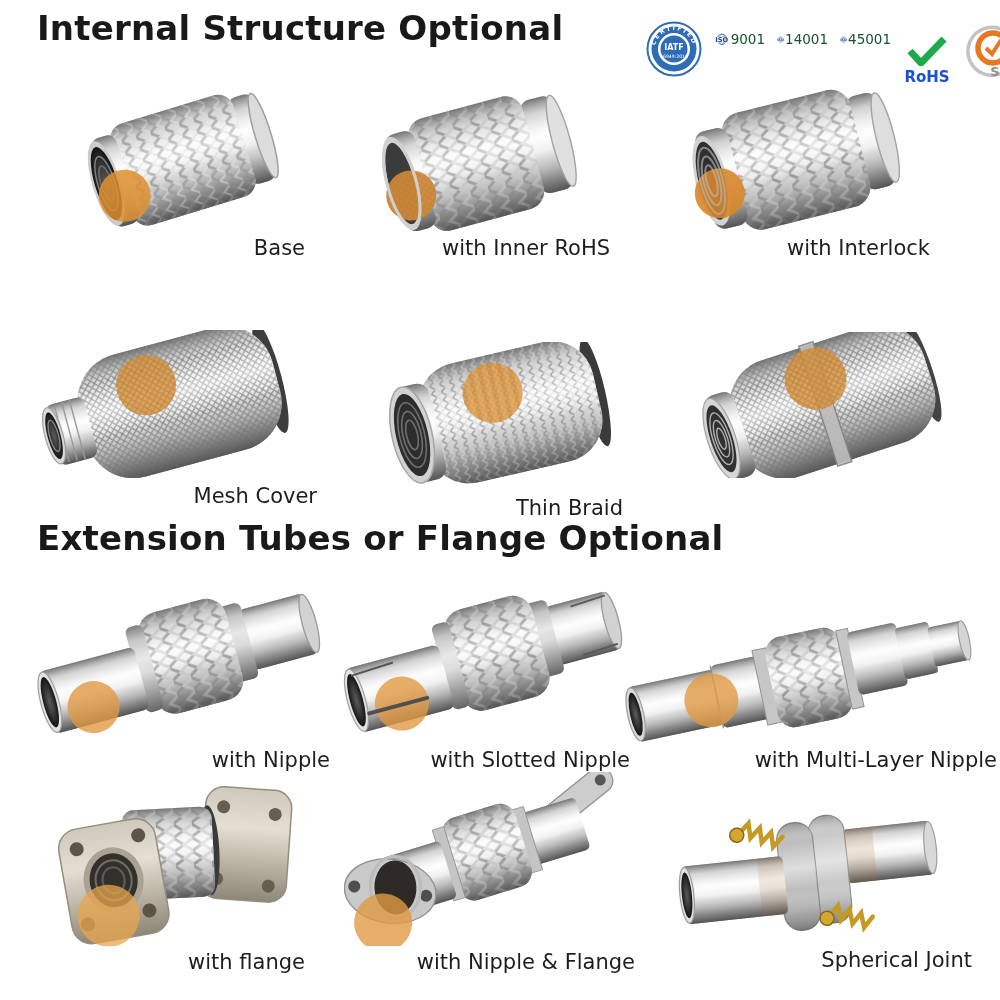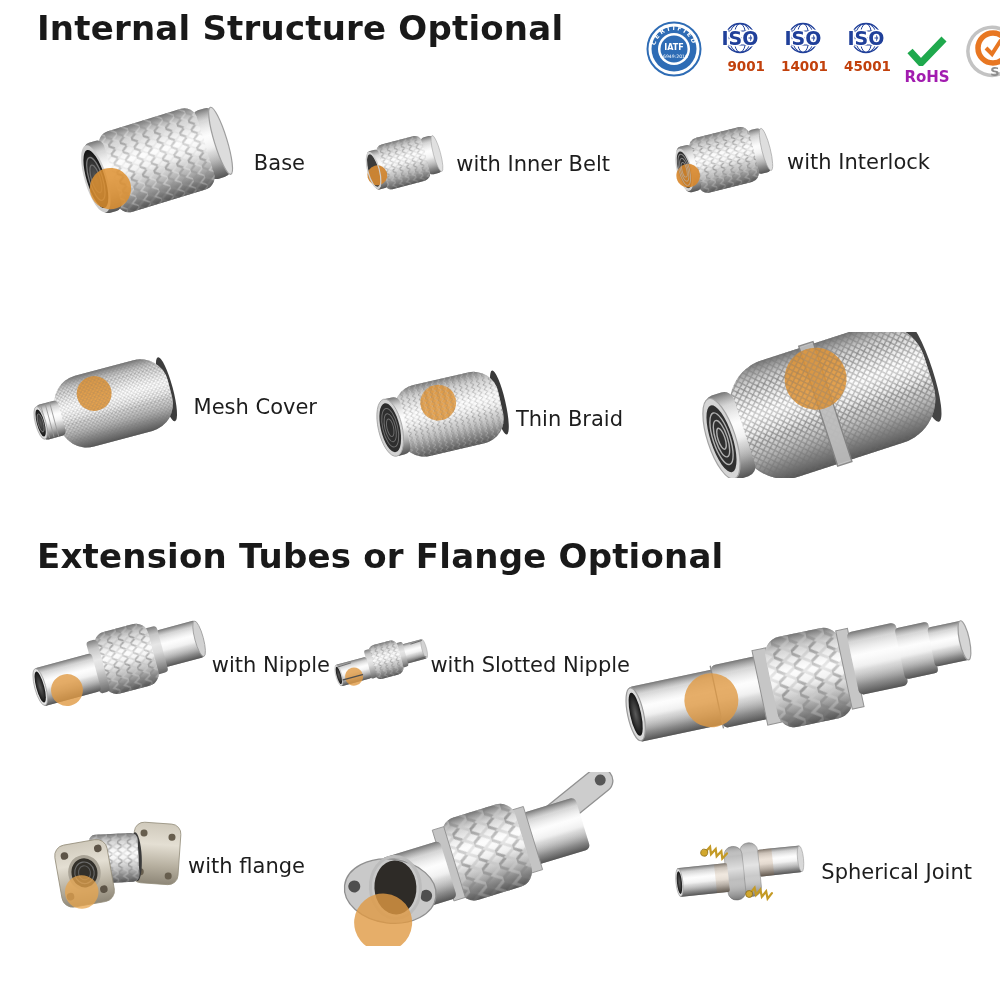--- a/index.html
+++ b/index.html
@@ -1,28 +1,28 @@
 <!DOCTYPE html>
 <html><head>
 <meta charset="utf-8">
 <style>
   *{margin:0;padding:0;box-sizing:border-box}
   html,body{background:#ffffff}
   .canvas{position:relative;width:1000px;height:1000px;background:#ffffff;overflow:hidden;
           font-family:"DejaVu Sans","Liberation Sans",sans-serif;}
   .sec-title{position:absolute;left:37px;font-size:34px;font-weight:800;color:#191919;
              letter-spacing:.2px;white-space:nowrap}
-  .cell{position:absolute;display:flex;flex-direction:row;align-items:center}
+  .cell{position:absolute;display:flex;flex-direction:column;align-items:flex-end}
   .cell svg{display:block}
   .caption{font-size:21px;color:#1d1d1d;font-weight:500;margin-top:4px;white-space:nowrap}
   .badges{position:absolute;left:646px;top:20px;display:flex;gap:11px;align-items:flex-start}
-  .iso-badge{display:flex;flex-direction:column;align-items:flex-end;width:52px}
-  .iso-code{font-size:13.5px;font-weight:700;color:#c2410c;margin-top:-2px}
+  .iso-badge{display:flex;flex-direction:row;align-items:center;width:52px}
+  .iso-code{font-size:13.5px;font-weight:400;color:#14532d;margin-top:-2px}
   .rohs{display:flex;flex-direction:column;align-items:center;margin-top:16px;width:50px}
-  .rohs-label{font-size:15px;font-weight:800;color:#a21caf;margin-top:2px}
+  .rohs-label{font-size:15px;font-weight:800;color:#1d4ed8;margin-top:2px}
   .sgs{margin-top:4px}
 </style>
 </head>
 <body>
 
 <div class="canvas">
 
   <svg width="0" height="0" style="position:absolute" aria-hidden="true">
     <defs>
       <linearGradient id="gTube" x1="0" y1="0" x2="0" y2="1">
@@ -64,21 +64,21 @@
         <path d="M0,3.5 L3.5,0 L7,3.5 L3.5,7 Z" fill="none" stroke="#7f7f7f" stroke-width="1.1"></path>
       </pattern>
       <pattern id="pCorr" width="15" height="12" patternUnits="userSpaceOnUse">
         <path d="M1,1 L8,6 L1,11" fill="none" stroke="#9b9b9b" stroke-width="2.8" stroke-linecap="round"></path>
         <path d="M15,1 L8,6 L15,11" fill="none" stroke="#d9d9d9" stroke-width="2" stroke-linecap="round"></path>
       </pattern>
     </defs>
   </svg>
 
   <div class="sec-title" style="top:8px">Internal Structure Optional</div>
-  <div class="sec-title" style="top:536px">Extension Tubes or Flange Optional</div>
+  <div class="sec-title" style="top:518px">Extension Tubes or Flange Optional</div>
 
   <div class="badges">
     <svg width="56" height="58" viewBox="0 0 56 56">
       <circle cx="28" cy="28" r="26.5" fill="#ffffff" stroke="#2e6cb5" stroke-width="2"></circle>
       <circle cx="28" cy="28" r="22.5" fill="#2e6cb5"></circle>
       <circle cx="28" cy="28" r="16" fill="#ffffff"></circle>
       <circle cx="28" cy="28" r="13.5" fill="#2e6cb5"></circle>
       <defs>
           <path id="iatfArc" d="M9,28 A19,19 0 0 1 47,28"></path>
         </defs>
@@ -169,21 +169,21 @@
         <rect x="62" y="12" width="118" height="116" rx="18" fill="url(#gShade)"></rect>
         <rect x="38" y="20" width="30" height="100" rx="10" fill="url(#gTube)"></rect>
         <rect x="38" y="20" width="30" height="100" rx="10" fill="url(#gShade)"></rect>
         <ellipse cx="44" cy="70" rx="16" ry="48" fill="#d6d6d6"></ellipse>
         <ellipse cx="44" cy="70" rx="13" ry="42" fill="#3b3b3b"></ellipse>
         <circle cx="50" cy="84" r="25" fill="#D8872B" opacity=".95"></circle>
         <circle cx="50" cy="84" r="25" fill="url(#pMesh)" opacity=".35"></circle>
         <ellipse cx="44" cy="70" rx="14.5" ry="45" fill="none" stroke="#cfcfcf" stroke-width="3"></ellipse>
       </g>
     </svg>
-    <div class="caption">with Inner Belt</div>
+    <div class="caption">with Inner RoHS</div>
   </div>
 
   <div class="cell" style="left:660px;top:88px;width:270px">
     <svg width="270" height="144" viewBox="0 0 270 144">
       <g transform="rotate(-14 135 72)">
         <rect x="196" y="24" width="34" height="96" rx="12" fill="url(#gTube)"></rect>
         <rect x="196" y="24" width="34" height="96" rx="12" fill="url(#gShade)"></rect>
         <ellipse cx="228" cy="72" rx="9" ry="46" fill="#dedede" stroke="#a2a2a2" stroke-width="1.4"></ellipse>
         <rect x="70" y="12" width="132" height="120" rx="20" fill="url(#gTube)"></rect>
         <rect x="70" y="12" width="132" height="120" rx="20" fill="url(#pBraid)" opacity=".85"></rect>
@@ -337,20 +337,21 @@
         <rect x="238" y="76" width="50" height="64" rx="5" fill="url(#gTube)"></rect>
         <rect x="238" y="76" width="50" height="64" rx="5" fill="url(#gShade)"></rect>
         <rect x="286" y="82" width="34" height="52" rx="4" fill="url(#gTube)"></rect>
         <rect x="286" y="82" width="34" height="52" rx="4" fill="url(#gShade)"></rect>
         <rect x="318" y="88" width="36" height="40" rx="4" fill="url(#gTube)"></rect>
         <rect x="318" y="88" width="36" height="40" rx="4" fill="url(#gShade)"></rect>
         <ellipse cx="352" cy="108" rx="5" ry="20" fill="#d5d5d5" stroke="#9d9d9d" stroke-width="1.2"></ellipse>
         <circle cx="92" cy="114" r="27" fill="#E09A43" opacity=".8"></circle>
       </g>
     </svg>
+    <div class="caption">with Multi-Layer Nipple</div>
   </div>
 
   <div class="cell" style="left:50px;top:782px;width:255px">
     <svg width="255" height="164" viewBox="0 0 255 164">
       <g transform="rotate(-3 127 82)">
         <g transform="rotate(7 196 66)">
           <rect x="154" y="10" width="86" height="112" rx="18" fill="url(#gFlange)" stroke="#958e7c" stroke-width="1.5"></rect>
           <circle cx="172" cy="30" r="6.5" fill="#675e4e"></circle>
           <circle cx="224" cy="34" r="6.5" fill="#675e4e"></circle>
           <circle cx="170" cy="102" r="6.5" fill="#675e4e"></circle>
@@ -395,20 +396,21 @@
         <rect x="50" y="56" width="62" height="60" rx="5" fill="url(#gTube)"></rect>
         <rect x="50" y="56" width="62" height="60" rx="5" fill="url(#gShade)"></rect>
         <ellipse cx="50" cy="90" rx="46" ry="32" transform="rotate(24 50 90)" fill="#c9c9c9" stroke="#8f8f8f" stroke-width="1.3"></ellipse>
         <circle cx="17" cy="75" r="6" fill="#4e4e4e"></circle>
         <circle cx="83" cy="105" r="6" fill="#4e4e4e"></circle>
         <ellipse cx="56" cy="88" rx="25" ry="31" transform="rotate(14 56 88)" fill="none" stroke="#bcbcbc" stroke-width="3"></ellipse>
         <ellipse cx="56" cy="88" rx="21" ry="27" transform="rotate(14 56 88)" fill="#2e2b27"></ellipse>
         <circle cx="34" cy="118" r="29" fill="#E09A43" opacity=".8"></circle>
       </g>
     </svg>
+    <div class="caption">with Nipple &amp; Flange</div>
   </div>
 
   <div class="cell" style="left:672px;top:796px;width:300px">
     <svg width="300" height="148" viewBox="0 0 300 148">
       <g transform="rotate(-6 150 74)">
         <rect x="174" y="36" width="88" height="54" rx="5" fill="url(#gTube)"></rect>
         <rect x="174" y="36" width="88" height="54" rx="5" fill="url(#gShade)"></rect>
         <rect x="174" y="36" width="30" height="54" fill="#a86f35" opacity=".18"></rect>
         <ellipse cx="260" cy="63" rx="6" ry="26" fill="#d8d8d8" stroke="#9e9e9e" stroke-width="1.2"></ellipse>
         <rect x="140" y="20" width="36" height="108" rx="17" fill="#c9c9c9" stroke="#8d8d8d" stroke-width="1.2"></rect>

